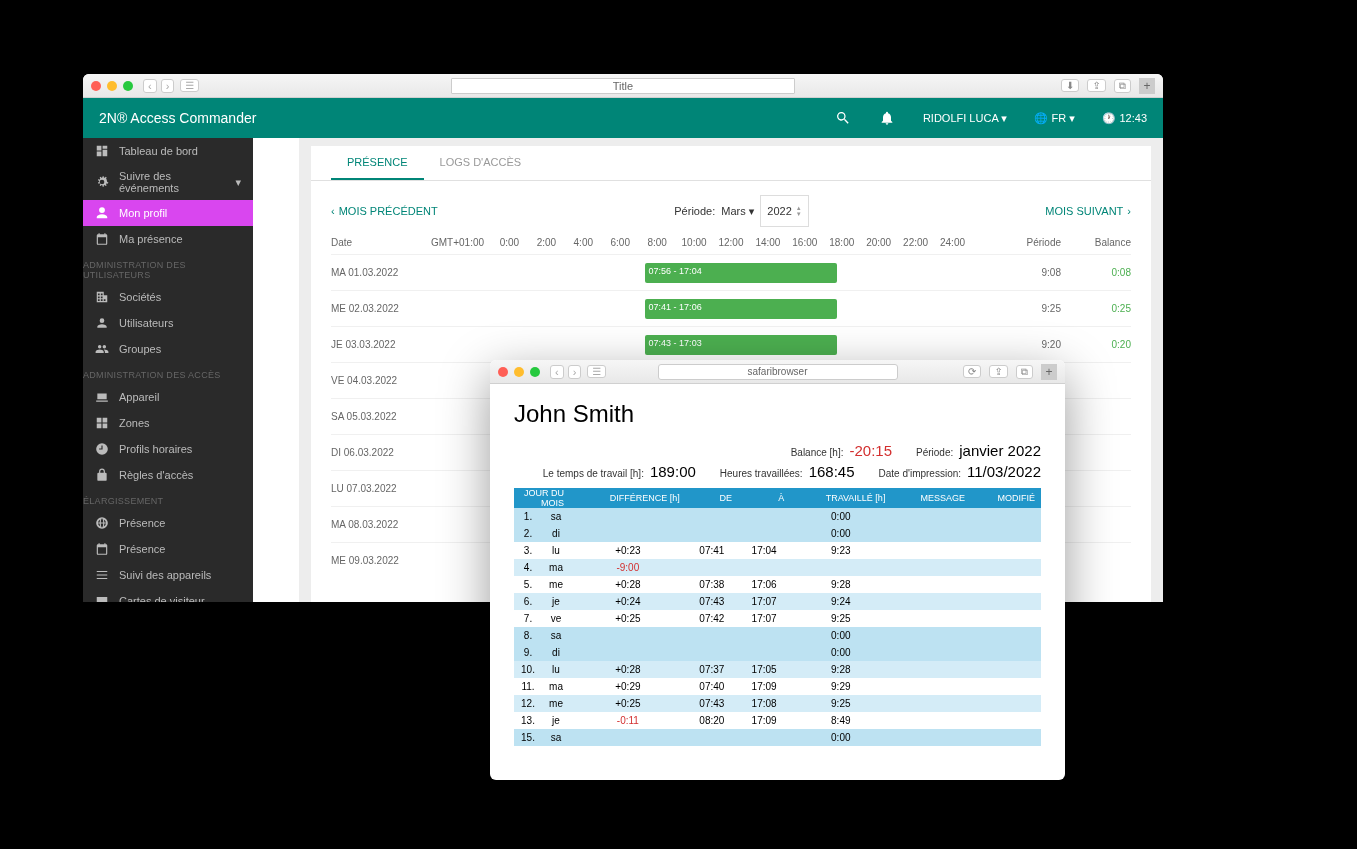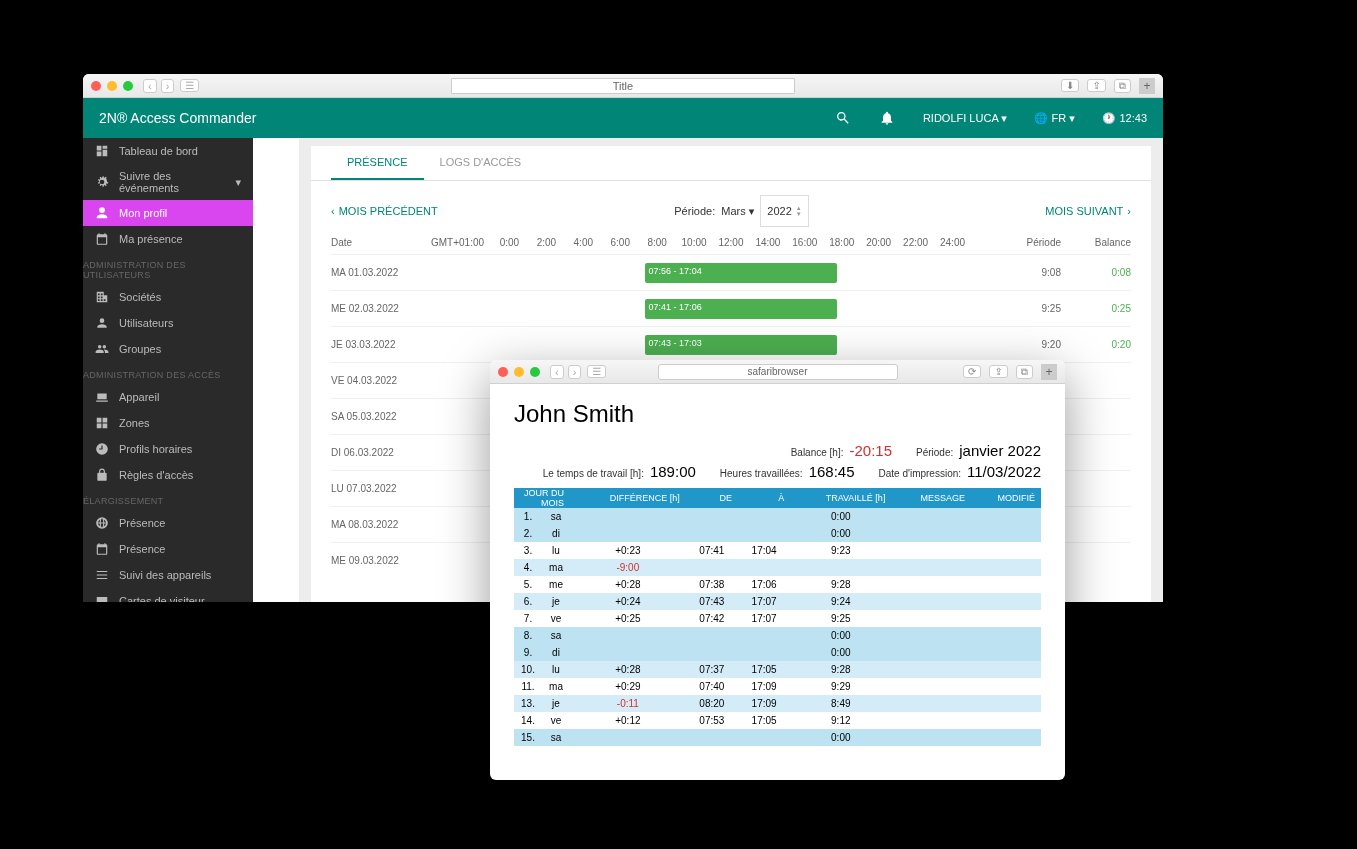--- a/index.html
+++ b/index.html
@@ -544,39 +544,39 @@
             <td class="td-num">11.</td>
             <td class="td-day">ma</td>
             <td class="">+0:29</td>
             <td>07:40</td>
             <td>17:09</td>
             <td>9:29</td>
             <td></td>
             <td></td>
           </tr>
           <tr>
+            <td class="td-num">12.</td>
+            <td class="td-day">me</td>
+            <td class="">+0:25</td>
+            <td>07:43</td>
+            <td>17:08</td>
+            <td>9:25</td>
+            <td></td>
+            <td></td>
+          </tr>
+          <tr>
             <td class="td-num">13.</td>
             <td class="td-day">je</td>
             <td class="diff-neg">-0:11</td>
             <td>08:20</td>
             <td>17:09</td>
             <td>8:49</td>
             <td></td>
             <td></td>
           </tr>
-          <tr>
-            <td class="td-num">14.</td>
-            <td class="td-day">ve</td>
-            <td class="">+0:12</td>
-            <td>07:53</td>
-            <td>17:05</td>
-            <td>9:12</td>
-            <td></td>
-            <td></td>
-          </tr>
           <tr class="weekend">
             <td class="td-num">15.</td>
             <td class="td-day">sa</td>
             <td class=""></td>
             <td></td>
             <td></td>
             <td>0:00</td>
             <td></td>
             <td></td>
           </tr>

